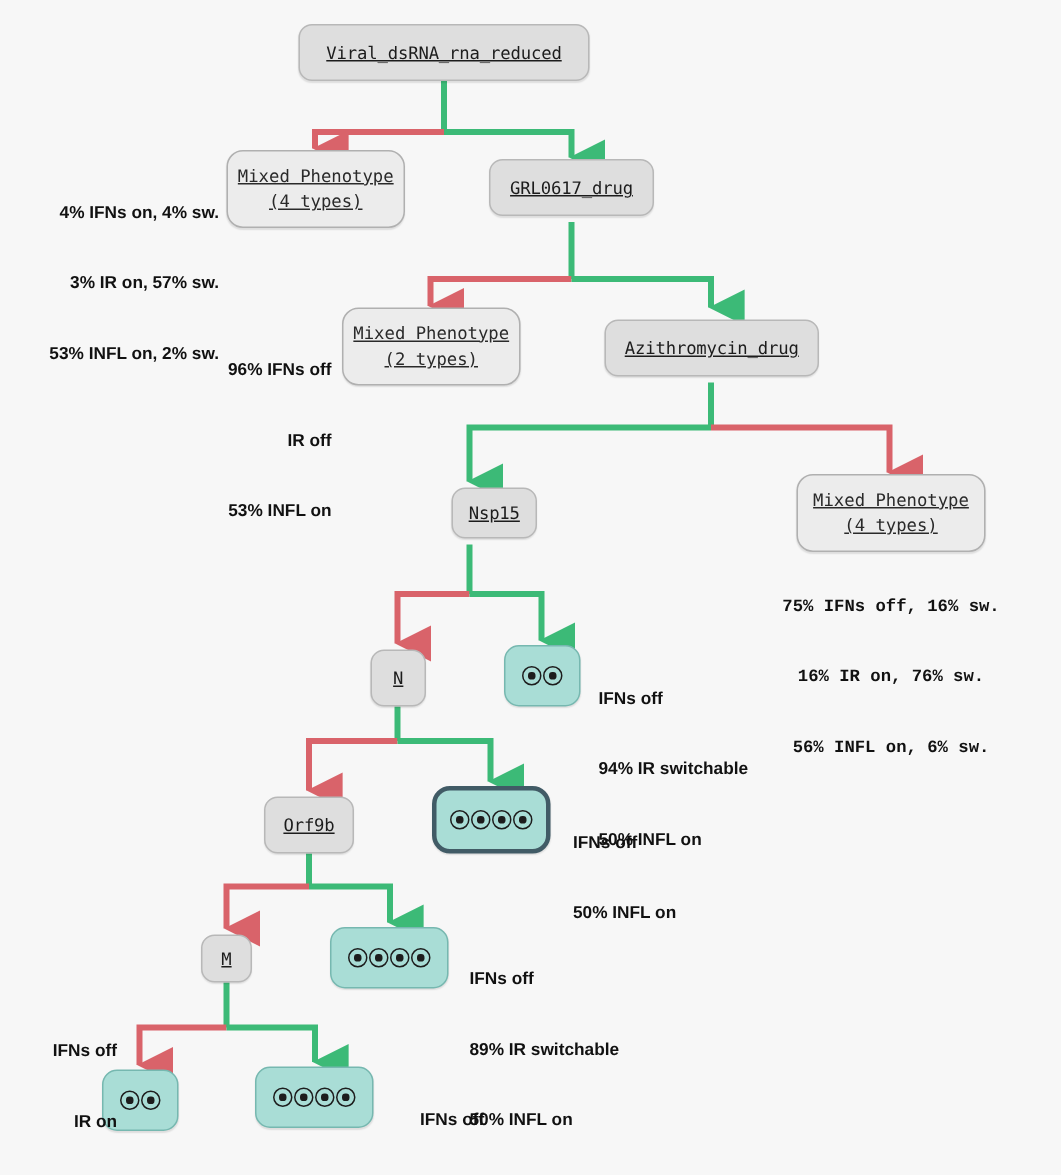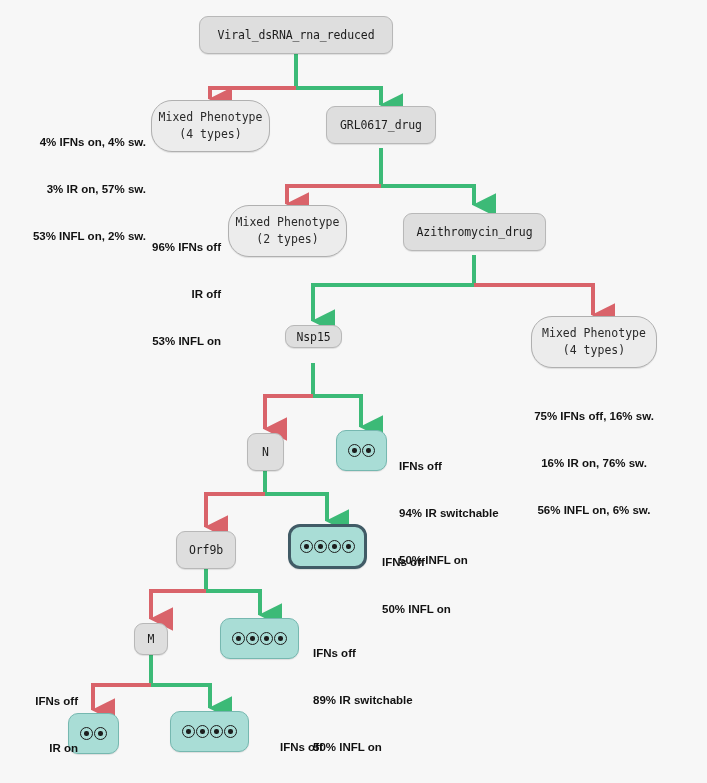--- a/index.html
+++ b/index.html
@@ -18,34 +18,35 @@
     position: absolute; left: 0; top: 0;
     width: 707px; height: 783px;
     pointer-events: none;
   }
   .node {
     position: absolute;
     display: flex; align-items: center; justify-content: center;
     text-align: left;
     border-radius: 9px;
     z-index: 3;
+    text-decoration: underline;
   }
   .node.decision {
     background: #dedede;
     border: 1px solid #b8b8b8;
     font-family: "DejaVu Sans Mono", "Liberation Mono", monospace;
     font-size: 11.5px;
     color: #1c1c1c;
     letter-spacing: -0.1px;
     box-shadow: 0 1px 1px rgba(0,0,0,0.10);
   }
   .node.mixed {
     background: #ececec;
     border: 1px solid #b0b0b0;
-    border-radius: 21px;
+    border-radius: 11px;
     font-family: "DejaVu Sans Mono", "Liberation Mono", monospace;
     font-size: 11.5px;
     color: #2a2a2a;
     line-height: 1.5;
     box-shadow: 0 1px 1px rgba(0,0,0,0.10);
   }
   .node.leaf {
     background: #a9ddd6;
     border: 1px solid #76b8b0;
     border-radius: 10px;
@@ -158,27 +159,27 @@
   </div>
 
   <div class="node decision" style="left:403px; top:213px; width:143px; height:38px;">
     <span>Azithromycin_drug</span>
   </div>
 
   <div class="node mixed" style="left:531px; top:316px; width:126px; height:52px; flex-direction:column;">
     <span>Mixed Phenotype</span>
     <span>(4 types)</span>
   </div>
-  <div class="annot center" style="left:521px; top:378px; width:146px;">
+  <div class="annot center" style="left:521px; top:366px; width:146px;font-family:Liberation Mono, monospace;">
     <div>75% IFNs off, 16% sw.</div>
     <div>16% IR on, 76% sw.</div>
     <div>56% INFL on, 6% sw.</div>
   </div>
 
-  <div class="node decision" style="left:285px; top:325px; width:57px; height:23px;">
+  <div class="node decision" style="left:301px; top:325px; width:57px; height:34px;">
     <span>Nsp15</span>
   </div>
 
   <div class="node decision" style="left:247px; top:433px; width:37px; height:38px;">
     <span>N</span>
   </div>
 
   <div class="node leaf" style="left:336px; top:430px; width:51px; height:41px;">
     <span class="dots">
       <span class="dot"></span>

